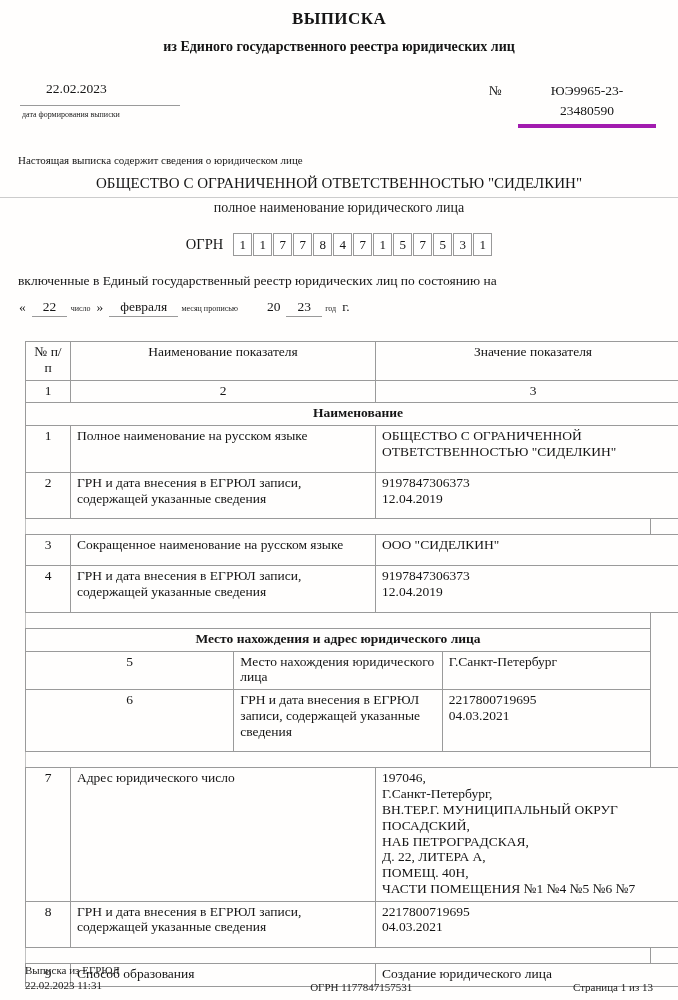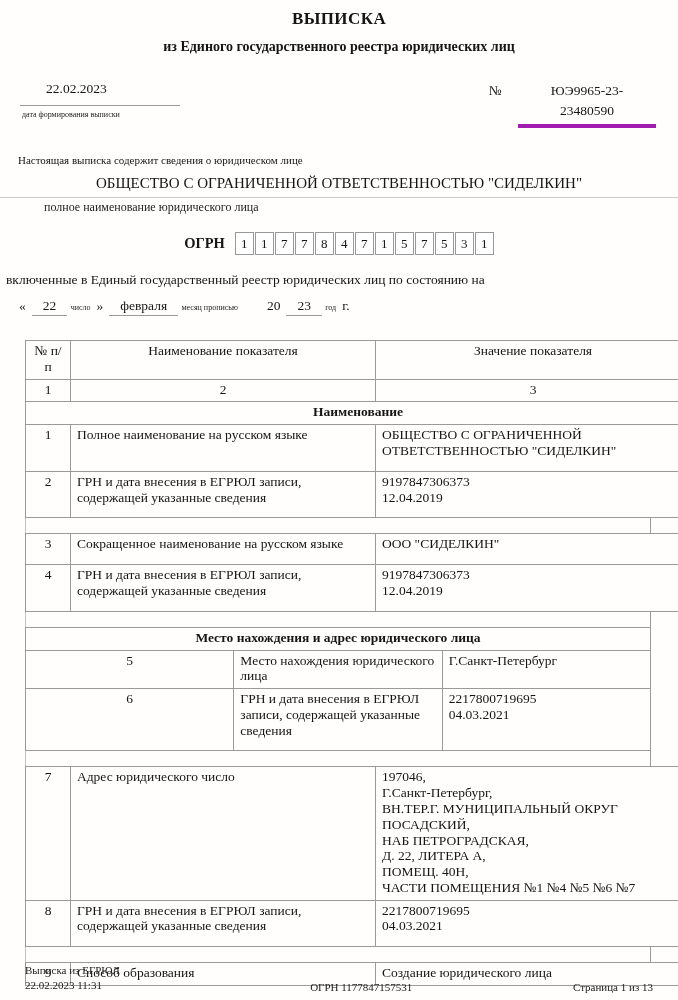--- a/index.html
+++ b/index.html
@@ -15,29 +15,29 @@
   .hdr-date{width:160px;}
   .hdr-date-val{font-size:13.5px;padding:0 0 8px 26px;border-bottom:1px solid #9a9a9a;}
   .hdr-date-label{font-size:8px;color:#222;padding-top:4px;padding-left:2px;}
   .hdr-num{display:flex;align-items:flex-start;}
   .num-sign{font-size:13.5px;padding:2px 16px 0 0;}
   .num-block{width:138px;border-bottom:4px solid #a21caf;padding-bottom:4px;}
   .num-val{width:96px;margin:0 auto;text-align:center;font-size:13.5px;line-height:1.45;}
 
   .intro{font-size:11px;margin:26px 18px 0;}
   .company{text-align:center;font-size:15px;margin-top:9px;padding-bottom:5px;border-bottom:1px solid #ccc;}
-  .company-label{text-align:left;font-size:12px;color:#222;margin-top:2px;margin-left:44px;}
+  .company-label{text-align:center;font-size:14px;color:#222;margin-top:2px;}
 
   .ogrn-row{display:flex;justify-content:center;align-items:center;margin-top:17px;}
-  .ogrn-label{font-weight:bold;font-size:14.5px;margin-right:10px;}
+  .ogrn-label{font-weight:normal;font-size:14.5px;margin-right:10px;}
   .ogrn-boxes{display:flex;gap:1px;}
   .ogrn-box{width:17px;height:21px;border:1px solid #999;background:#fff;
     display:flex;align-items:center;justify-content:center;font-size:13px;}
 
-  .included{font-size:13.5px;margin:17px 6px 0;}
+  .included{font-size:13.5px;margin:17px 18px 0;}
 
   .date-line{margin:10px 0 0 16px;font-size:13.5px;display:flex;align-items:flex-start;}
   .plain{padding:0 3px;}
   .fld{text-align:center;margin:0 3px;}
   .fld-val{border-bottom:1px solid #9a9a9a;padding:0 11px 2px;}
   .fld-month .fld-val{min-width:72px;}
   .fld-label{font-size:8px;color:#222;padding-top:3px;}
   .century{padding-left:26px;}
 
   .tbl{border-collapse:collapse;margin:26px 0 0 25px;width:626px;table-layout:fixed;font-size:13.5px;}

